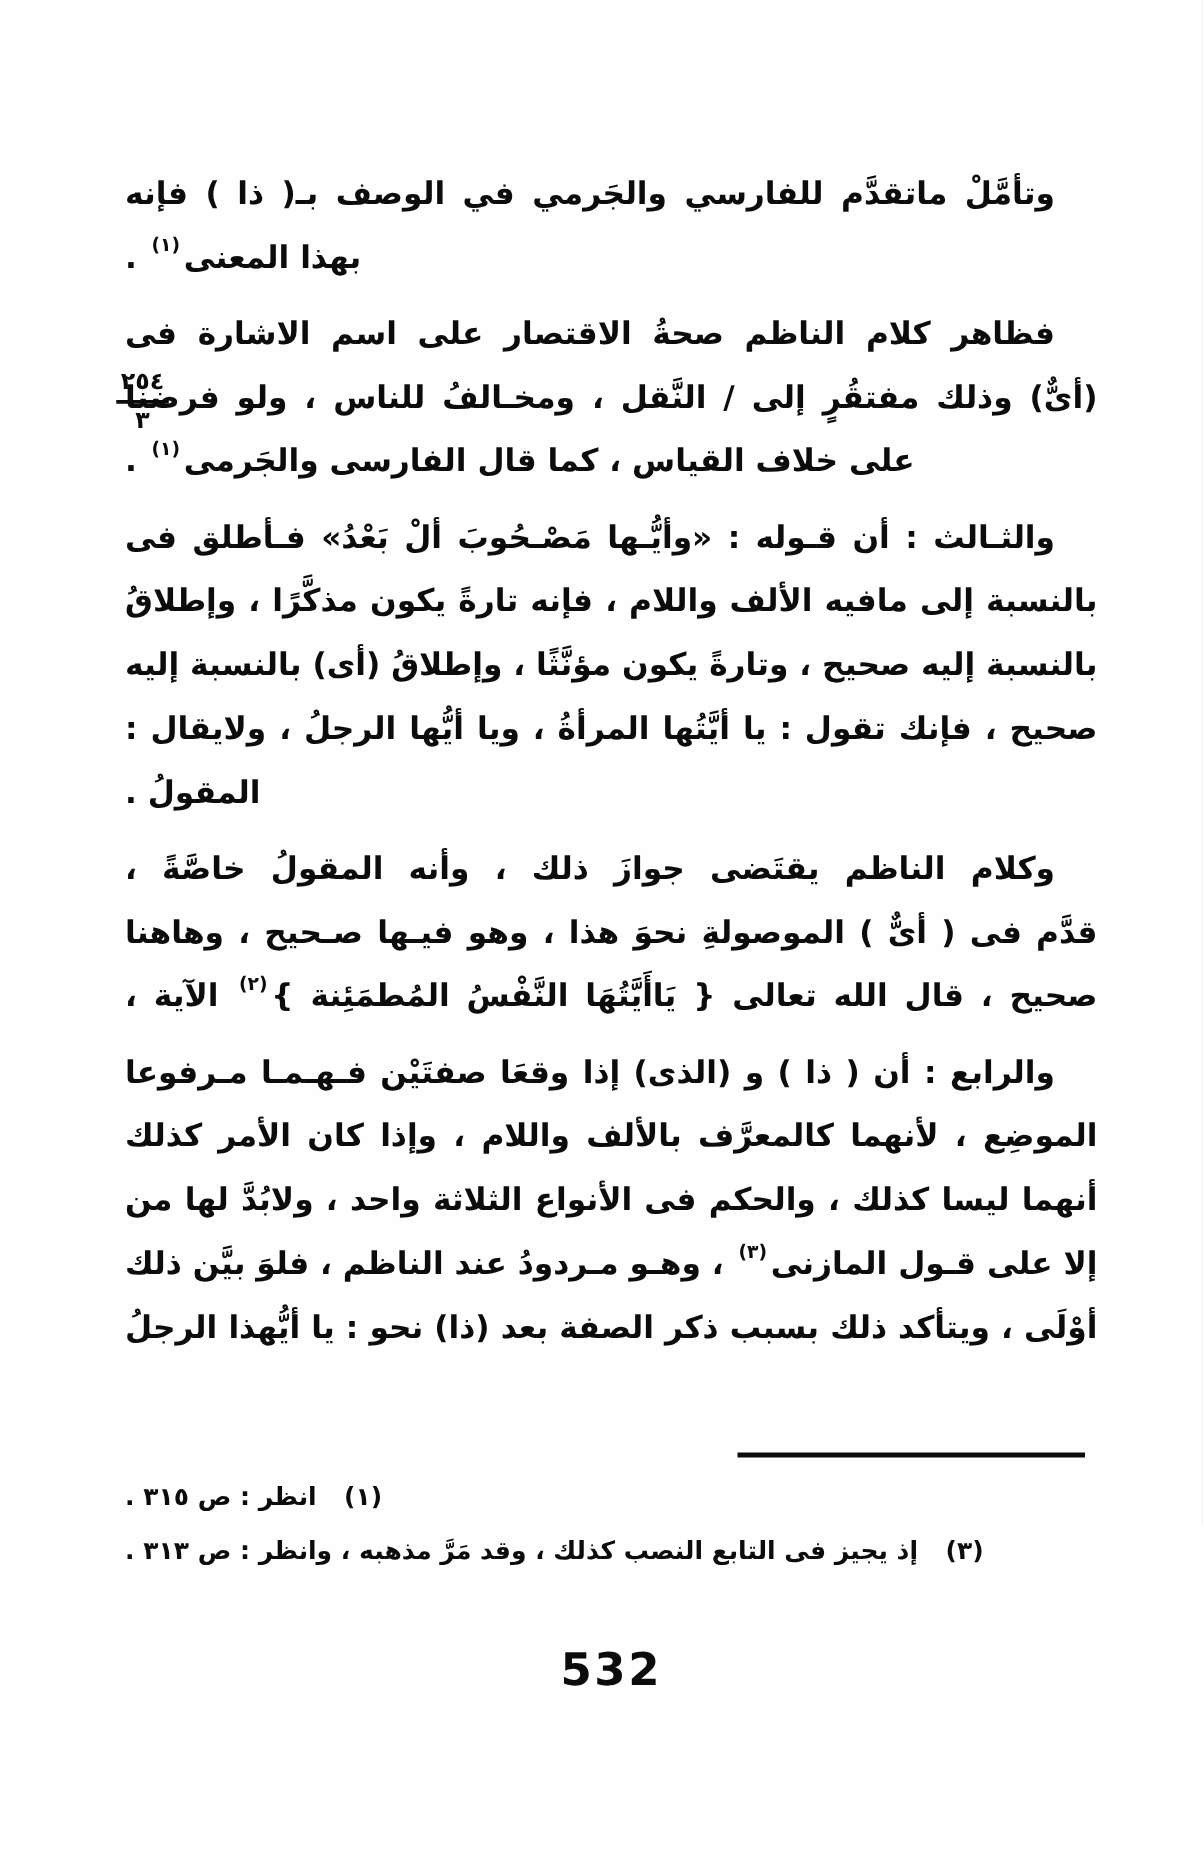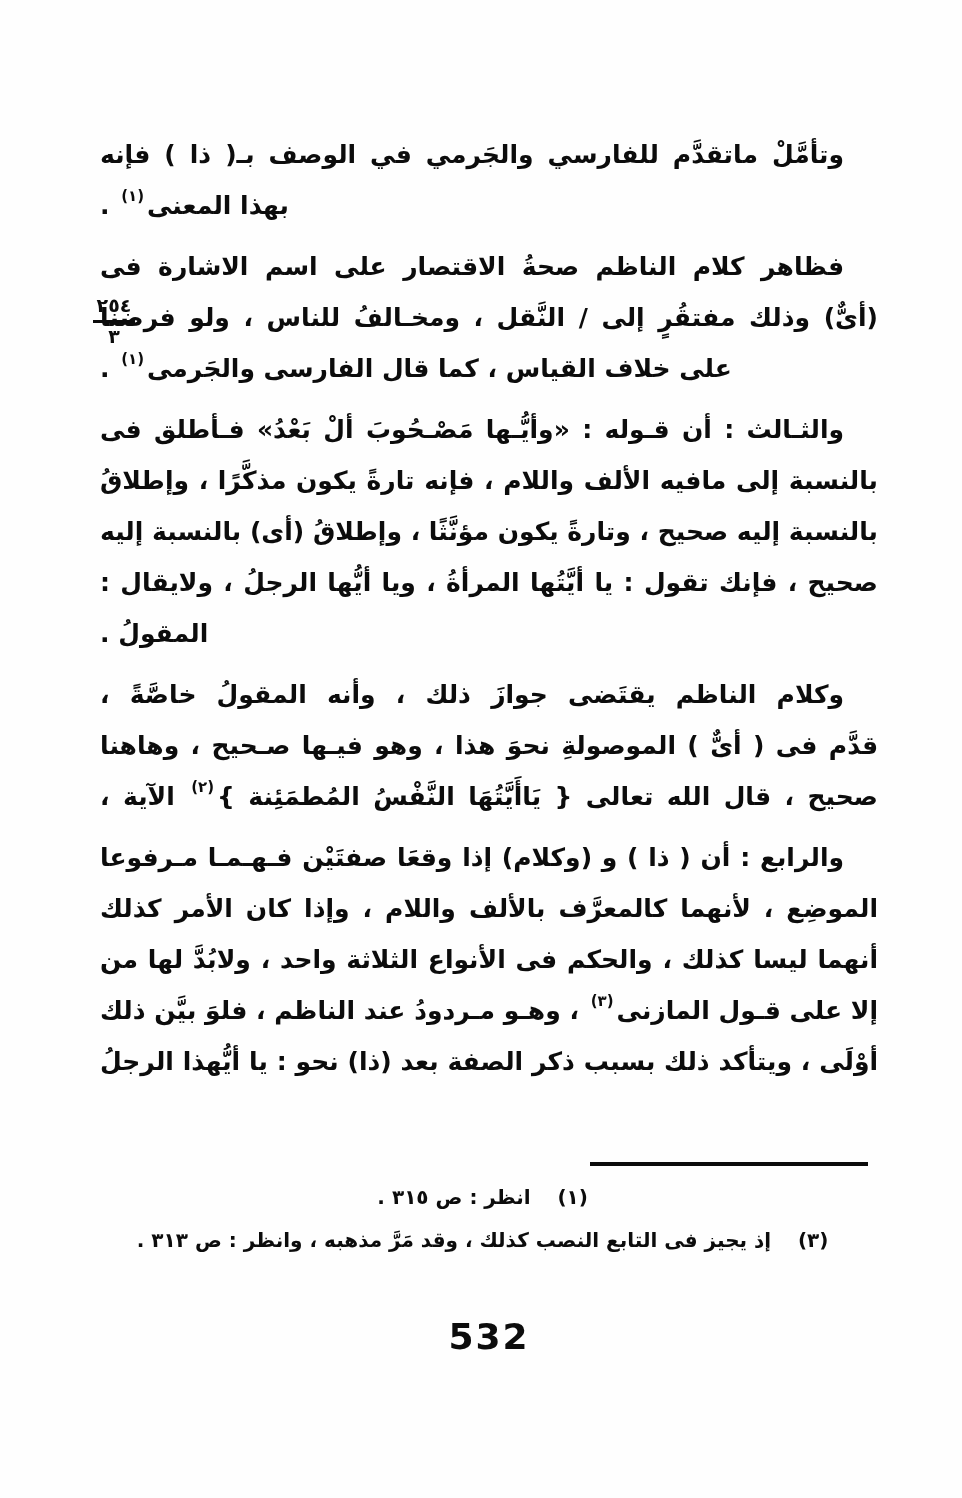--- a/index.html
+++ b/index.html
@@ -73,21 +73,21 @@
     height: 4px;
     background: #0c0c0c;
     margin: 0 10px 10px auto;
   }
   .footnote {
     font-size: 20px;
     font-weight: 700;
     line-height: 43px;
     height: 43px;
     overflow: hidden;
-    text-align: center;
+    text-align: left;
     padding-right: 8px;
   }
   .fn-num {
     display: inline-block;
     min-width: 40px;
     margin-left: 22px;
   }
   .page-number {
     position: absolute;
     top: 1316px;
@@ -120,21 +120,21 @@
         <div class="line full">بالنسبة إليه صحيح ، وتارةً يكون مؤنَّثًا ، وإطلاقُ (أى) بالنسبة إليه غير</div>
         <div class="line full">صحيح ، فإنك تقول : يا أيَّتُها المرأةُ ، ويا أيُّها الرجلُ ، ولايقال : يا أيُّها</div>
         <div class="line">المقولُ .</div>
       </div>
       <div class="para">
         <div class="line full indent">وكلام الناظم يقتَضى جوازَ ذلك ، وأنه المقولُ خاصَّةً ، ولاسيما وقد</div>
         <div class="line full">قدَّم فى ( أىٌّ ) الموصولةِ نحوَ هذا ، وهو فيـها صـحيح ، وهاهنا غير</div>
         <div class="line full">صحيح ، قال الله تعالى { يَاأَيَّتُهَا النَّفْسُ المُطمَئِنة }<sup class="fn-sup">(٢)</sup> الآية ، فعدمُ تقييد</div>
       </div>
       <div class="para">
-        <div class="line full indent">والرابع : أن ( ذا ) و (وكلام) إذا وقعَا صفتَيْن فـهـمـا مـرفوعا</div>
+        <div class="line full indent">والرابع : أن ( ذا ) و (الذى) إذا وقعَا صفتَيْن فـهـمـا مـرفوعا</div>
         <div class="line full">الموضِع ، لأنهما كالمعرَّف بالألف واللام ، وإذا كان الأمر كذلك فقد يُتَّوهم</div>
         <div class="line full">أنهما ليسا كذلك ، والحكم فى الأنواع الثلاثة واحد ، ولابُدَّ لها من الرفع</div>
         <div class="line full">إلا على قـول المازنى<sup class="fn-sup">(٣)</sup> ، وهـو مـردودُ عند الناظم ، فلوَ بيَّن ذلك لكان</div>
         <div class="line full">أوْلَى ، ويتأكد ذلك بسبب ذكر الصفة بعد (ذا) نحو : يا أيُّهذا الرجلُ .</div>
       </div>
     </div>
 
   <div class="margin-note">
     <span class="frac-top">٢٥٤</span>
     <div class="frac-bottom">٣</div>

